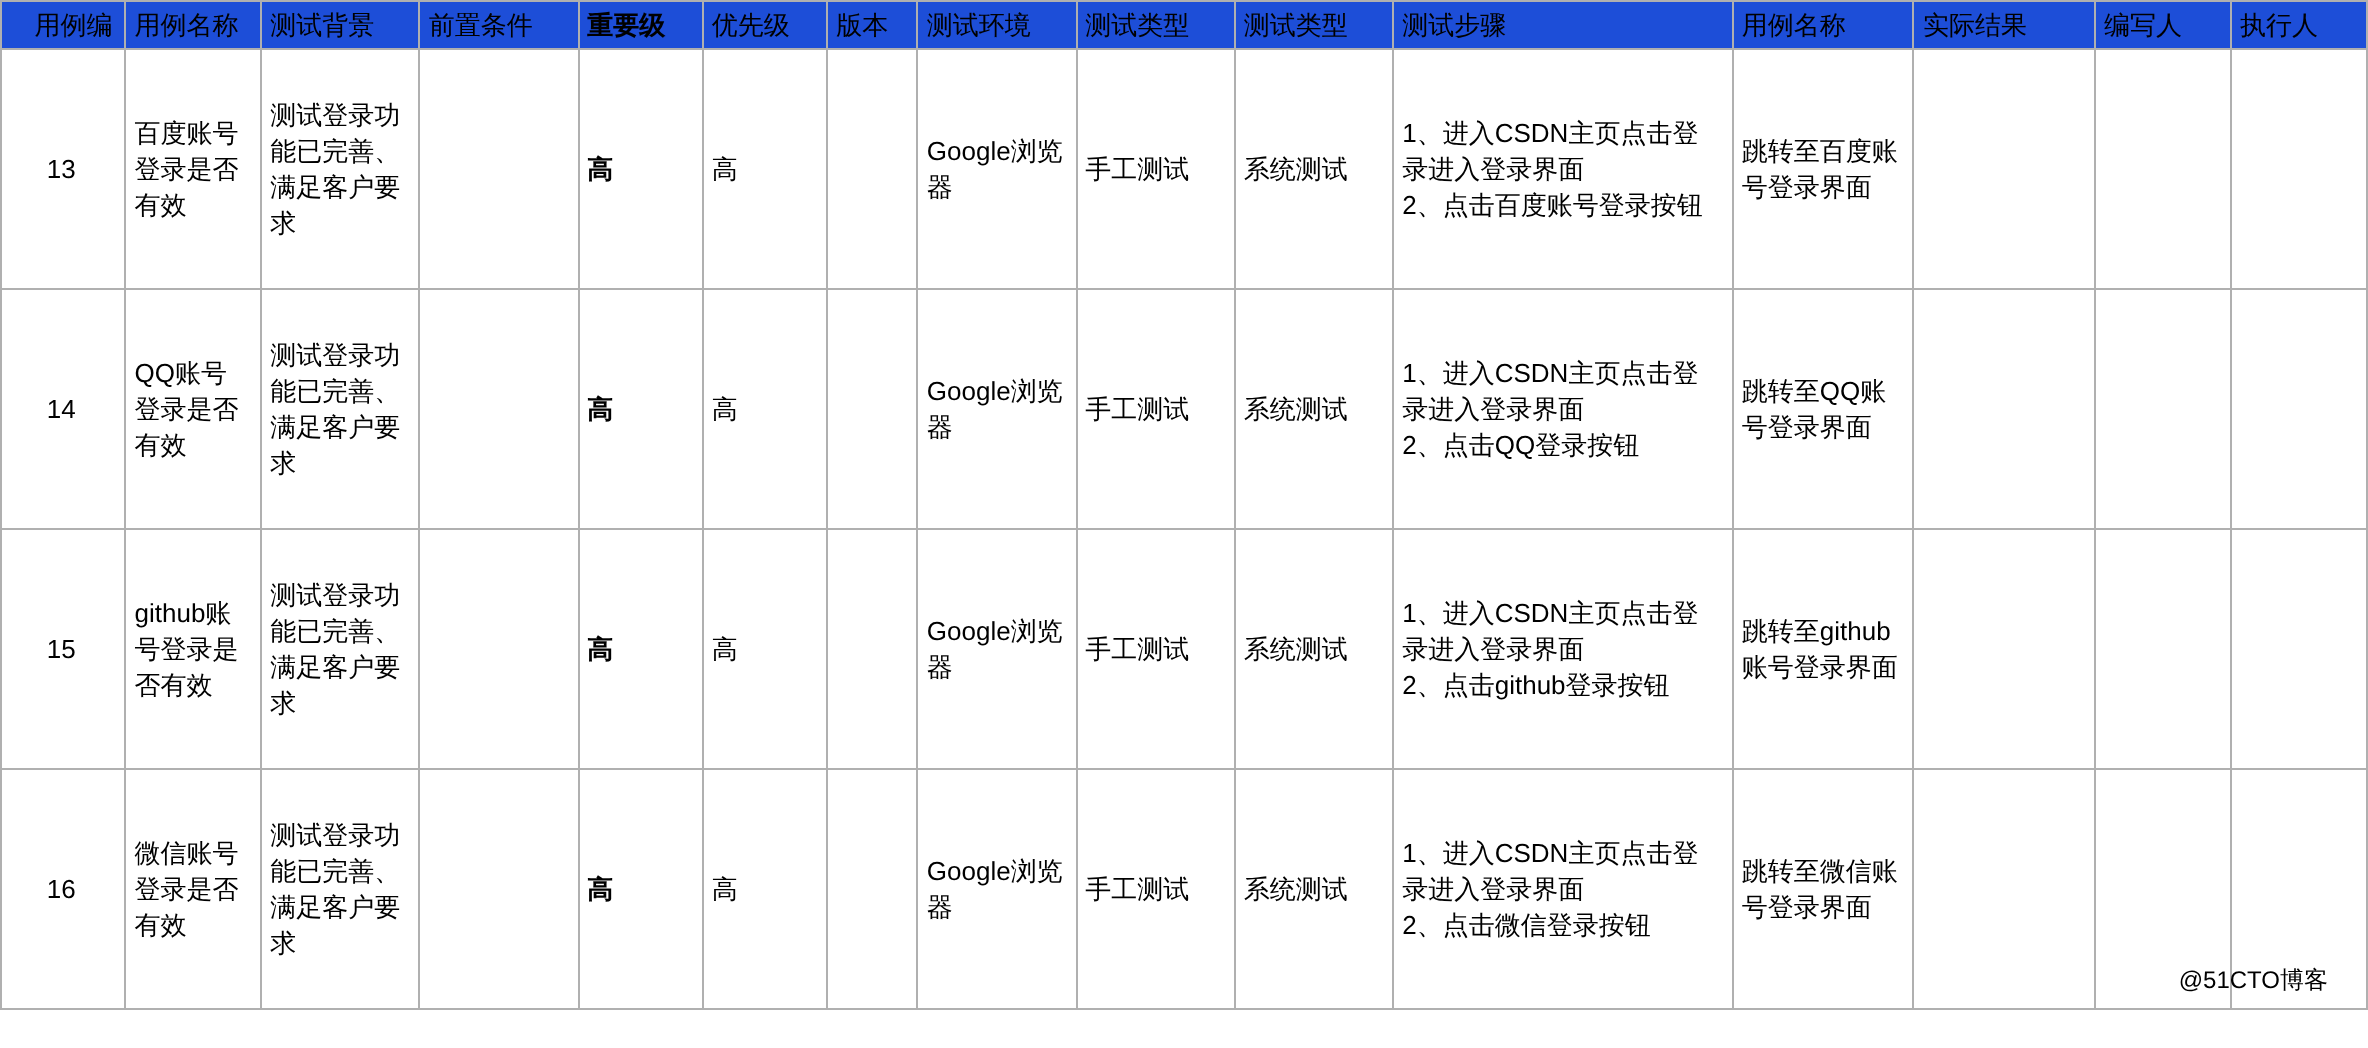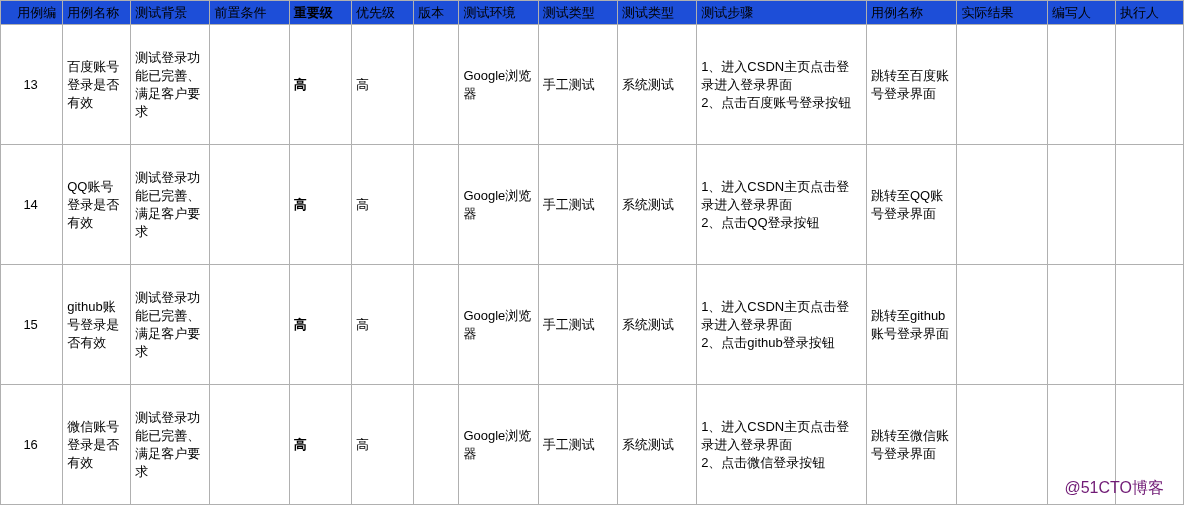--- a/index.html
+++ b/index.html
@@ -52,22 +52,22 @@
       text-align: center;
       padding-right: 6px;
     }
     tbody tr {
       height: 120px;
     }
     .watermark {
       position: absolute;
       right: 20px;
       bottom: 6px;
-      color: #701a75;
-      font-size: 16px;
+      color: #000000;
+      font-size: 12px;
       pointer-events: none;
     }
   </style>
 </head>
 <body>
 
 <table>
   <thead>
     <tr>
       <th class="col-id">用例编</th>

